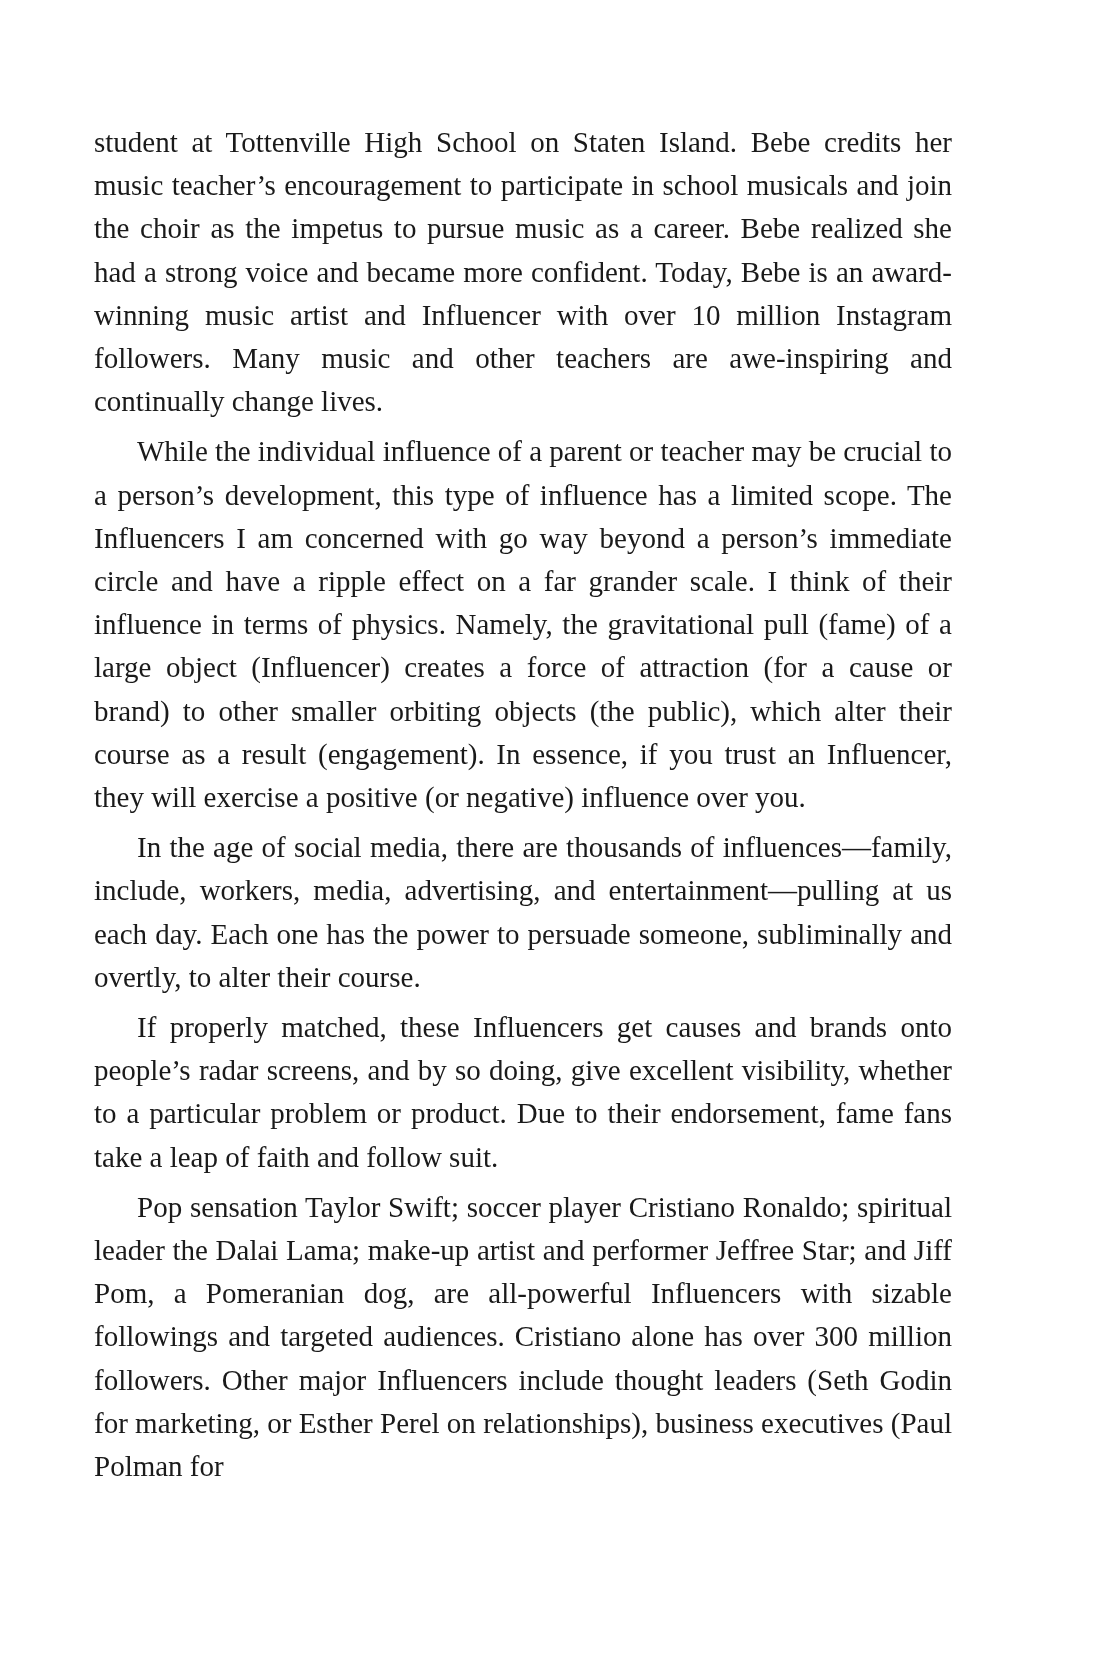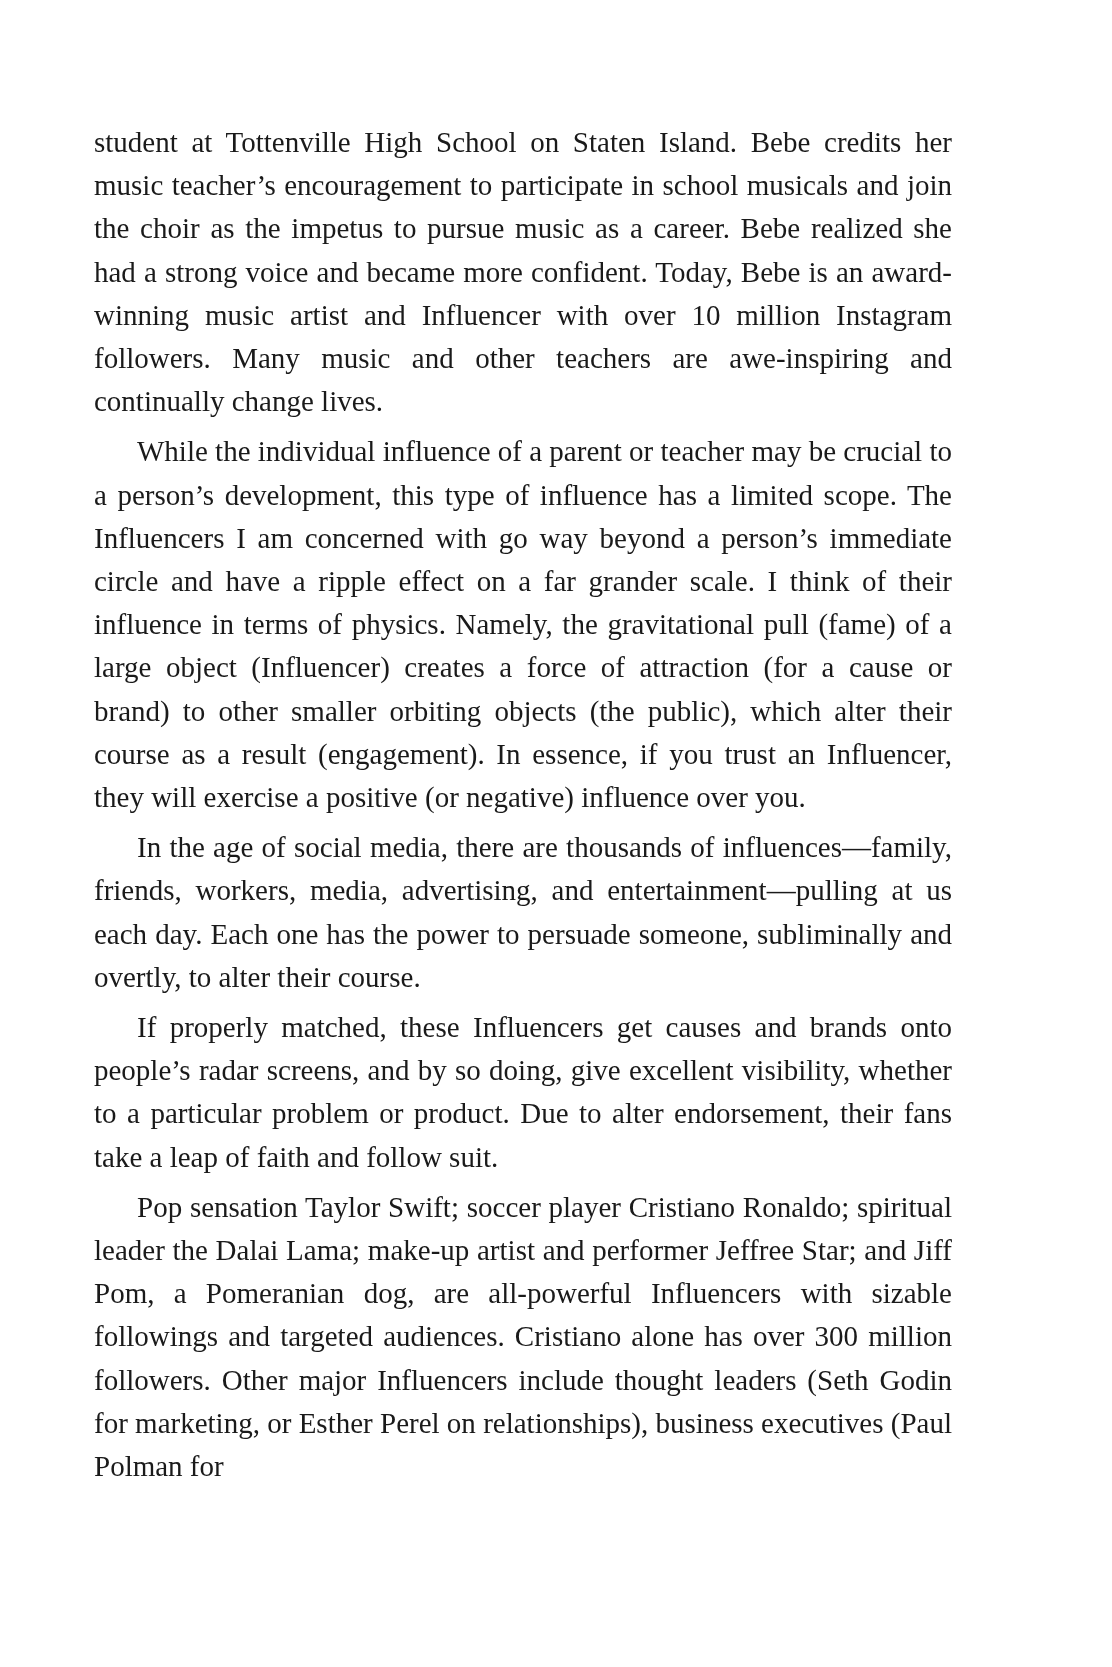--- a/index.html
+++ b/index.html
@@ -32,16 +32,16 @@
     .page p.cont {
       text-indent: 0;
     }
   </style>
 </head>
 <body>
 
 <div class="page">
   <p class="cont">student at Tottenville High School on Staten Island. Bebe credits her music teacher’s encouragement to participate in school musicals and join the choir as the impetus to pursue music as a career. Bebe realized she had a strong voice and became more confident. Today, Bebe is an award-winning music artist and Influencer with over 10 million Instagram followers. Many music and other teachers are awe-inspiring and continually change lives.</p>
   <p>While the individual influence of a parent or teacher may be crucial to a person’s development, this type of influence has a limited scope. The Influencers I am concerned with go way beyond a person’s immediate circle and have a ripple effect on a far grander scale. I think of their influence in terms of physics. Namely, the gravitational pull (fame) of a large object (Influencer) creates a force of attraction (for a cause or brand) to other smaller orbiting objects (the public), which alter their course as a result (engagement). In essence, if you trust an Influencer, they will exercise a positive (or negative) influence over you.</p>
-  <p>In the age of social media, there are thousands of influences—family, friends, workers, media, advertising, and entertainment—pulling at us each day. Each one has the power to persuade someone, subliminally and overtly, to alter their course.</p>
-  <p>If properly matched, these Influencers get causes and brands onto people’s radar screens, and by so doing, give excellent visibility, whether to a particular problem or product. Due to alter endorsement, their fans take a leap of faith and follow suit.</p>
+  <p>In the age of social media, there are thousands of influences—family, include, workers, media, advertising, and entertainment—pulling at us each day. Each one has the power to persuade someone, subliminally and overtly, to alter their course.</p>
+  <p>If properly matched, these Influencers get causes and brands onto people’s radar screens, and by so doing, give excellent visibility, whether to a particular problem or product. Due to their endorsement, fame fans take a leap of faith and follow suit.</p>
   <p>Pop sensation Taylor Swift; soccer player Cristiano Ronaldo; spiritual leader the Dalai Lama; make-up artist and performer Jeffree Star; and Jiff Pom, a Pomeranian dog, are all-powerful Influencers with sizable followings and targeted audiences. Cristiano alone has over 300 million followers. Other major Influencers include thought leaders (Seth Godin for marketing, or Esther Perel on relationships), business executives (Paul Polman for</p>
 </div>
 
 </body></html>

